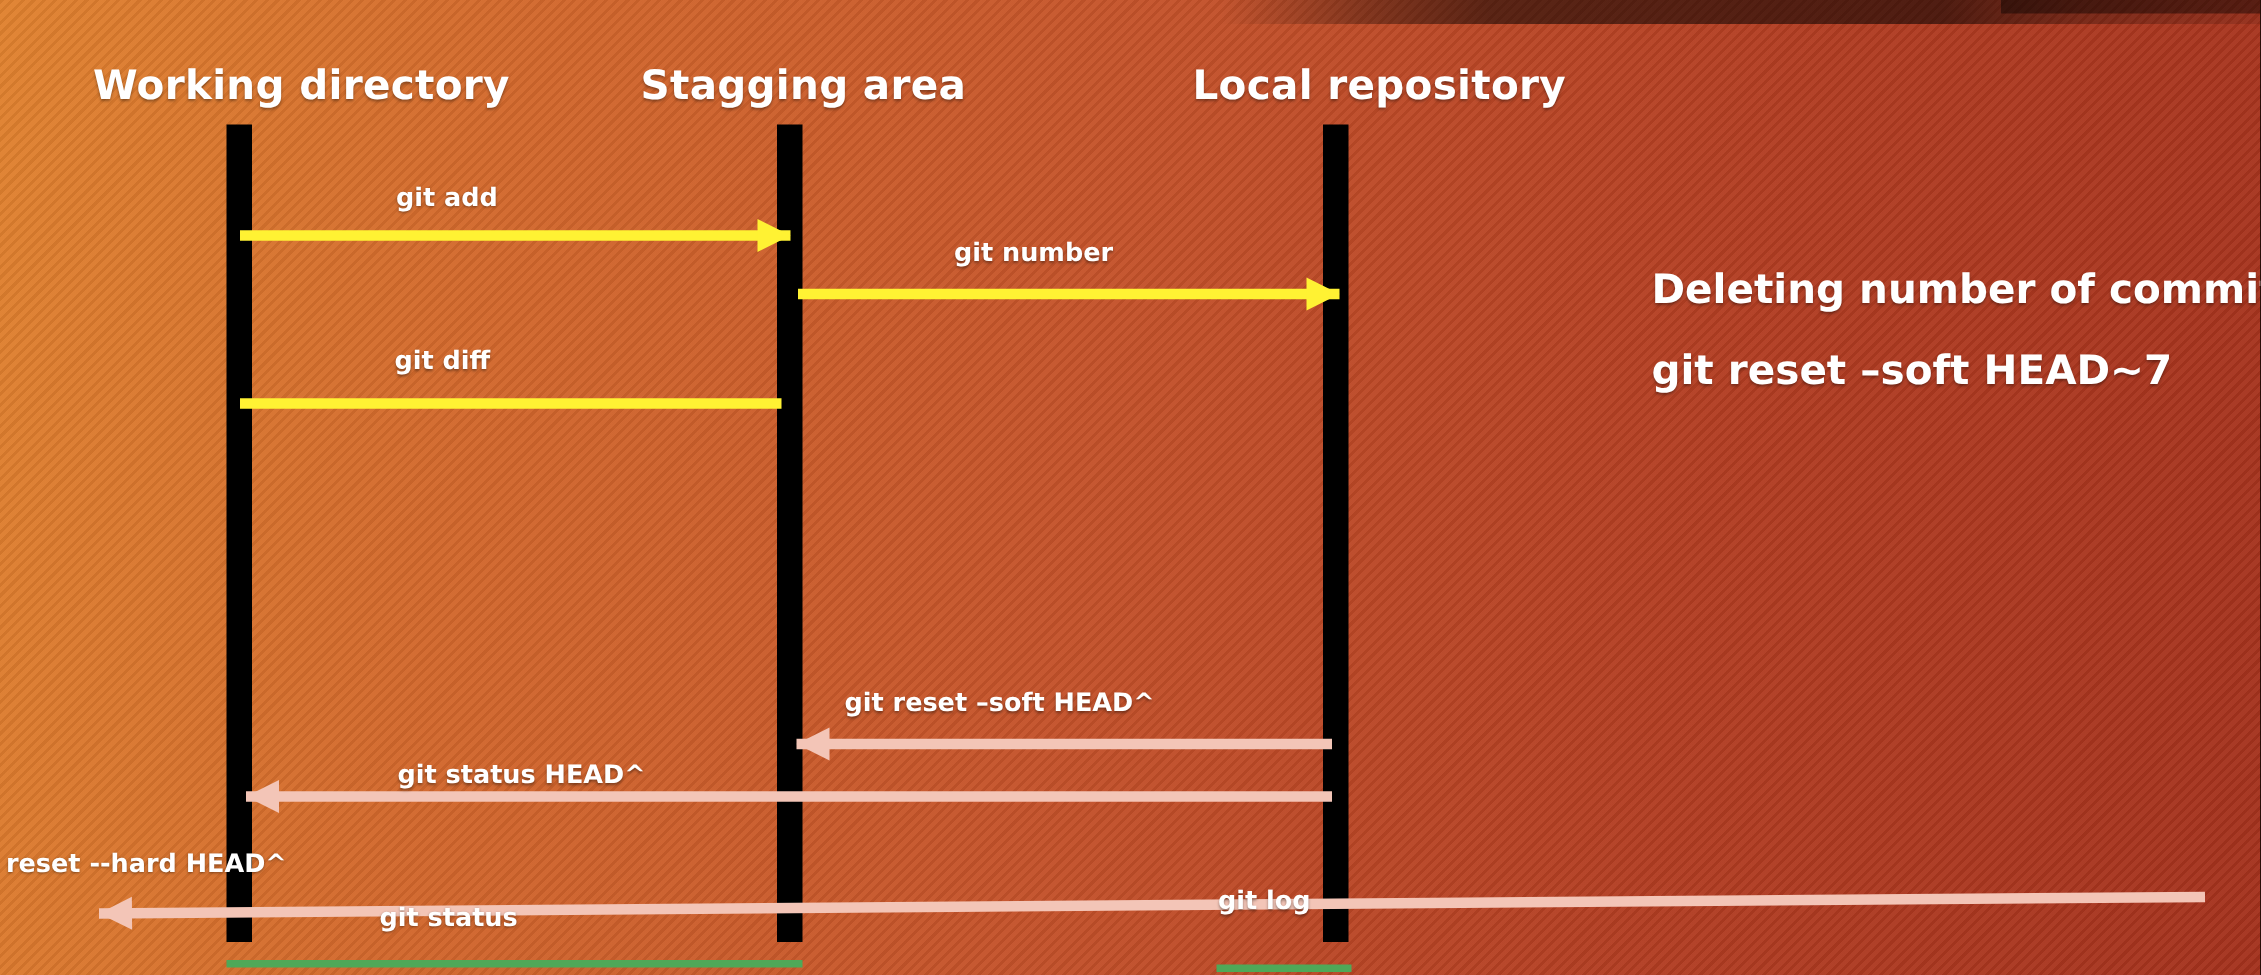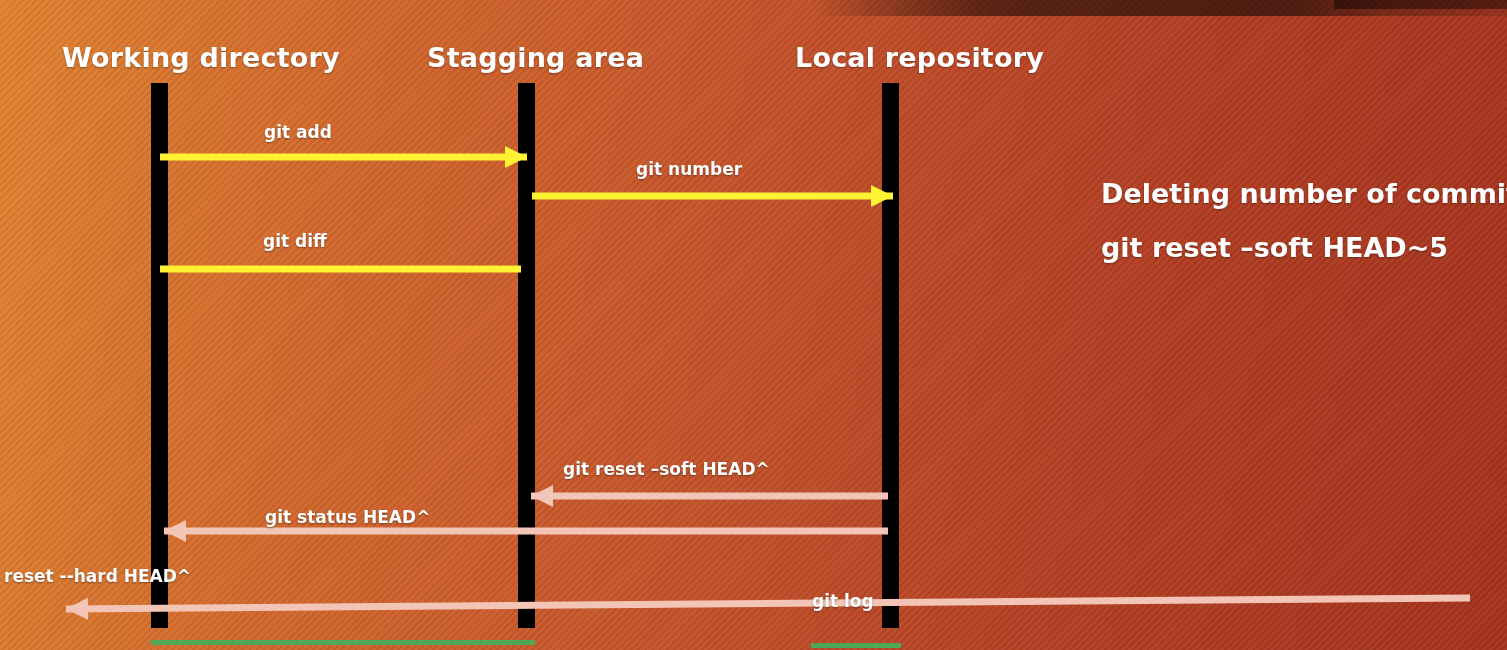--- a/index.html
+++ b/index.html
@@ -136,20 +136,21 @@
       </g>
     </svg>
 
   <div class="arrow-label" id="alabel-0" style="left: 264px; top: 122px;">git add</div>
   <div class="arrow-label" id="alabel-1" style="left: 636px; top: 159px;">git number</div>
   <div class="arrow-label" id="alabel-2" style="left: 263px; top: 231px;">git diff</div>
   <div class="arrow-label" id="alabel-3" style="left: 563px; top: 459px;">git reset –soft HEAD^</div>
   <div class="arrow-label" id="alabel-4" style="left: 265px; top: 507px;">git status HEAD^</div>
   <div class="arrow-label" id="alabel-5" style="left: 4px; top: 566px;">reset --hard HEAD^</div>
 
+  <div class="arrow-label" id="blabel-0" style="left: 253px; top: 602px;">git status</div>
   <div class="underline" id="bunder-0" style="left: 151px; top: 640px; width: 384px; background: rgb(79, 168, 88);"></div>
   <div class="arrow-label" id="blabel-1" style="left: 812px; top: 591px;">git log</div>
   <div class="underline" id="bunder-1" style="left: 811px; top: 643px; width: 90px; background: rgb(79, 168, 88);"></div>
 
   <div class="side-text" id="side-0" style="left: 1101px; top: 178px;">Deleting number of commits</div>
-  <div class="side-text" id="side-1" style="left: 1101px; top: 232px;">git reset –soft HEAD~5</div>
+  <div class="side-text" id="side-1" style="left: 1101px; top: 232px;">git reset –soft HEAD~7</div>
 
 </div>
 
 </body></html>

